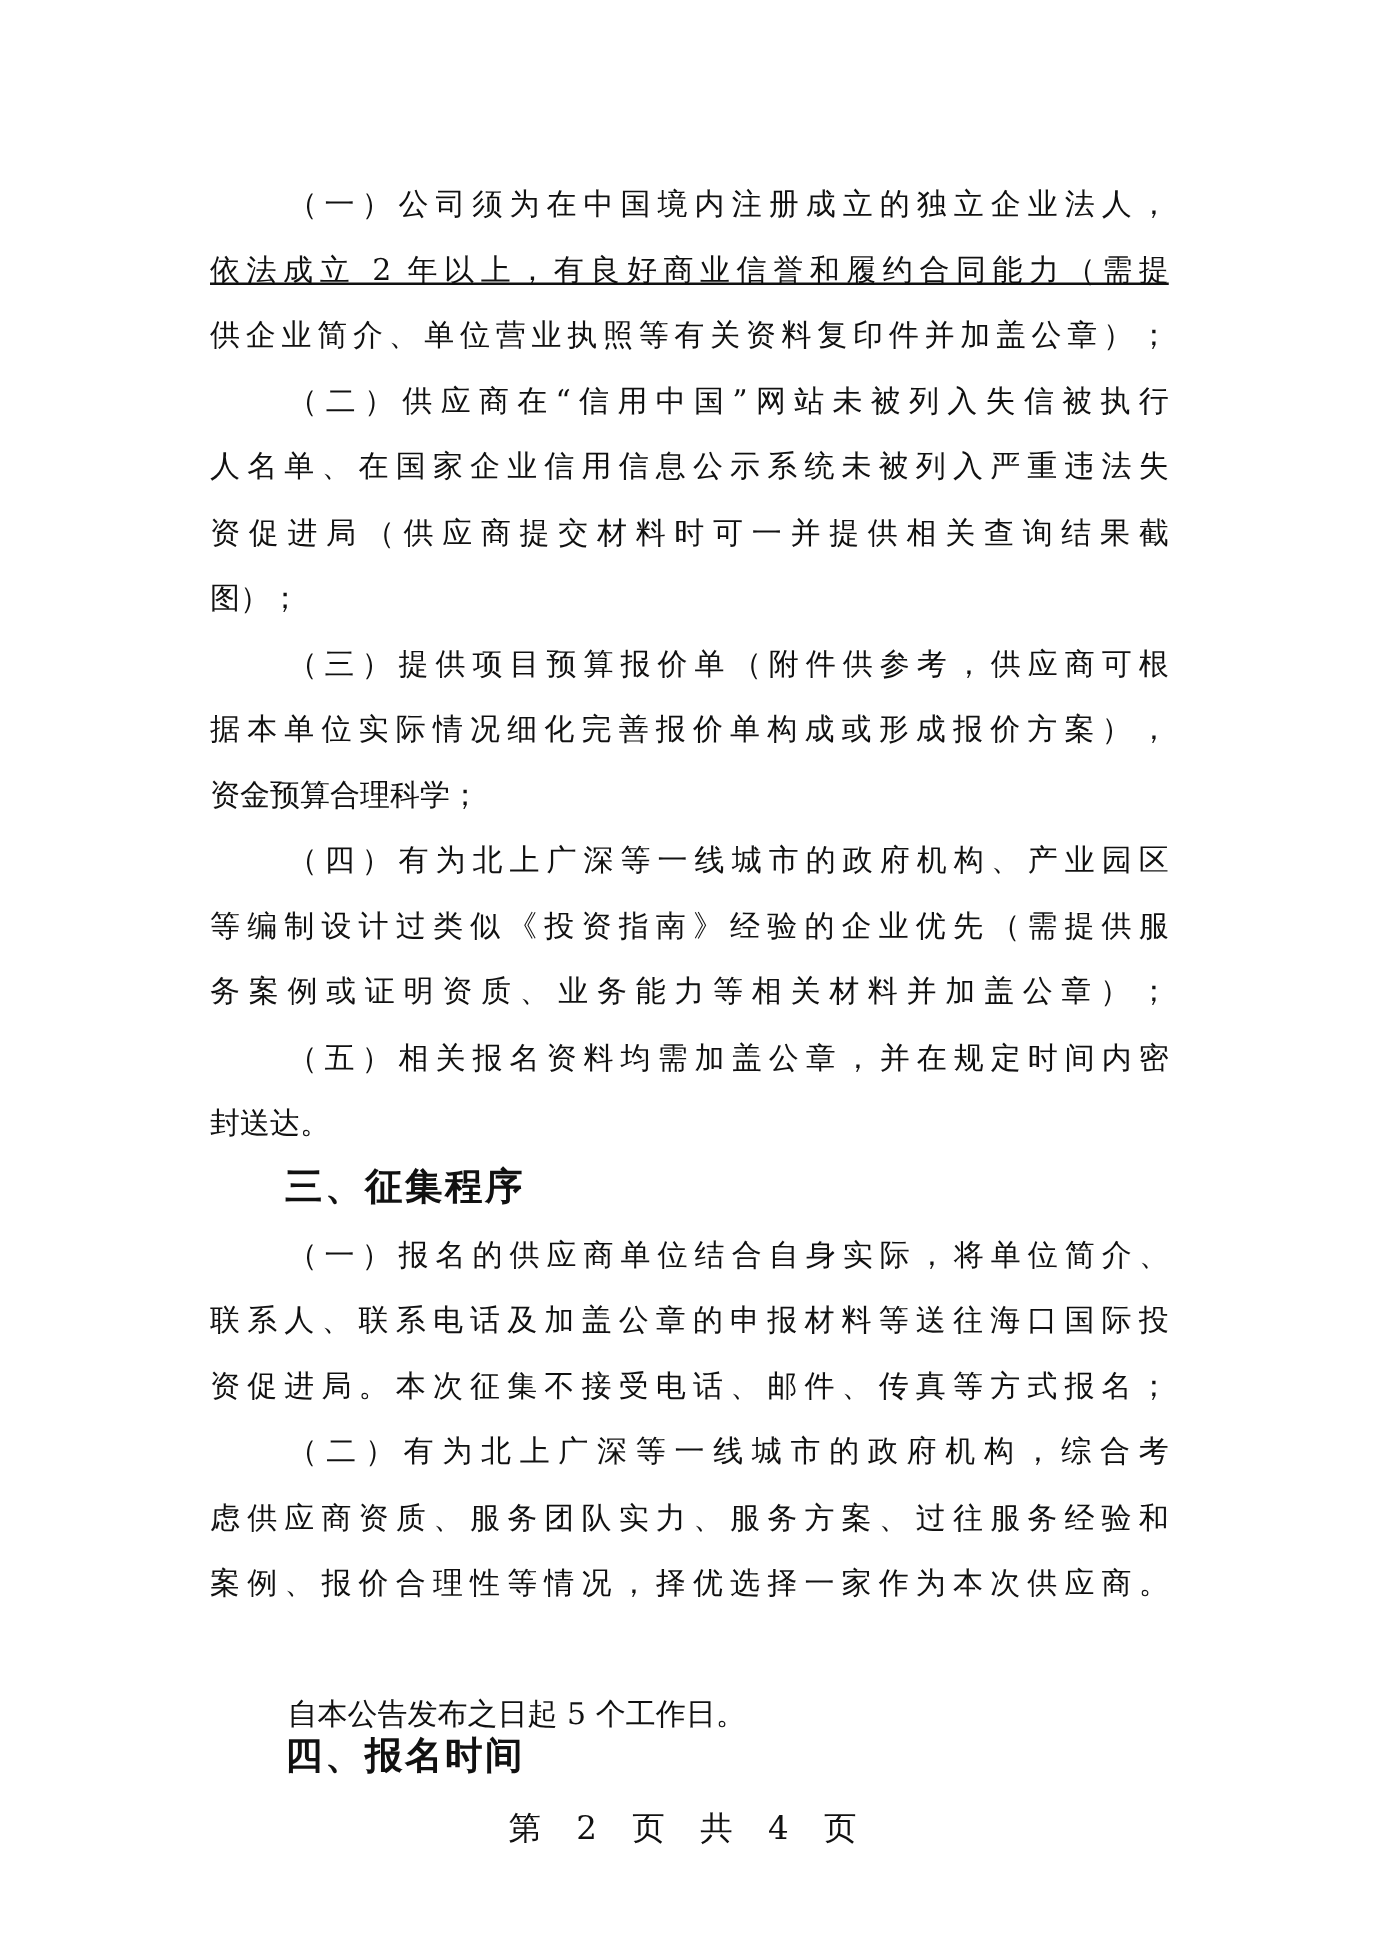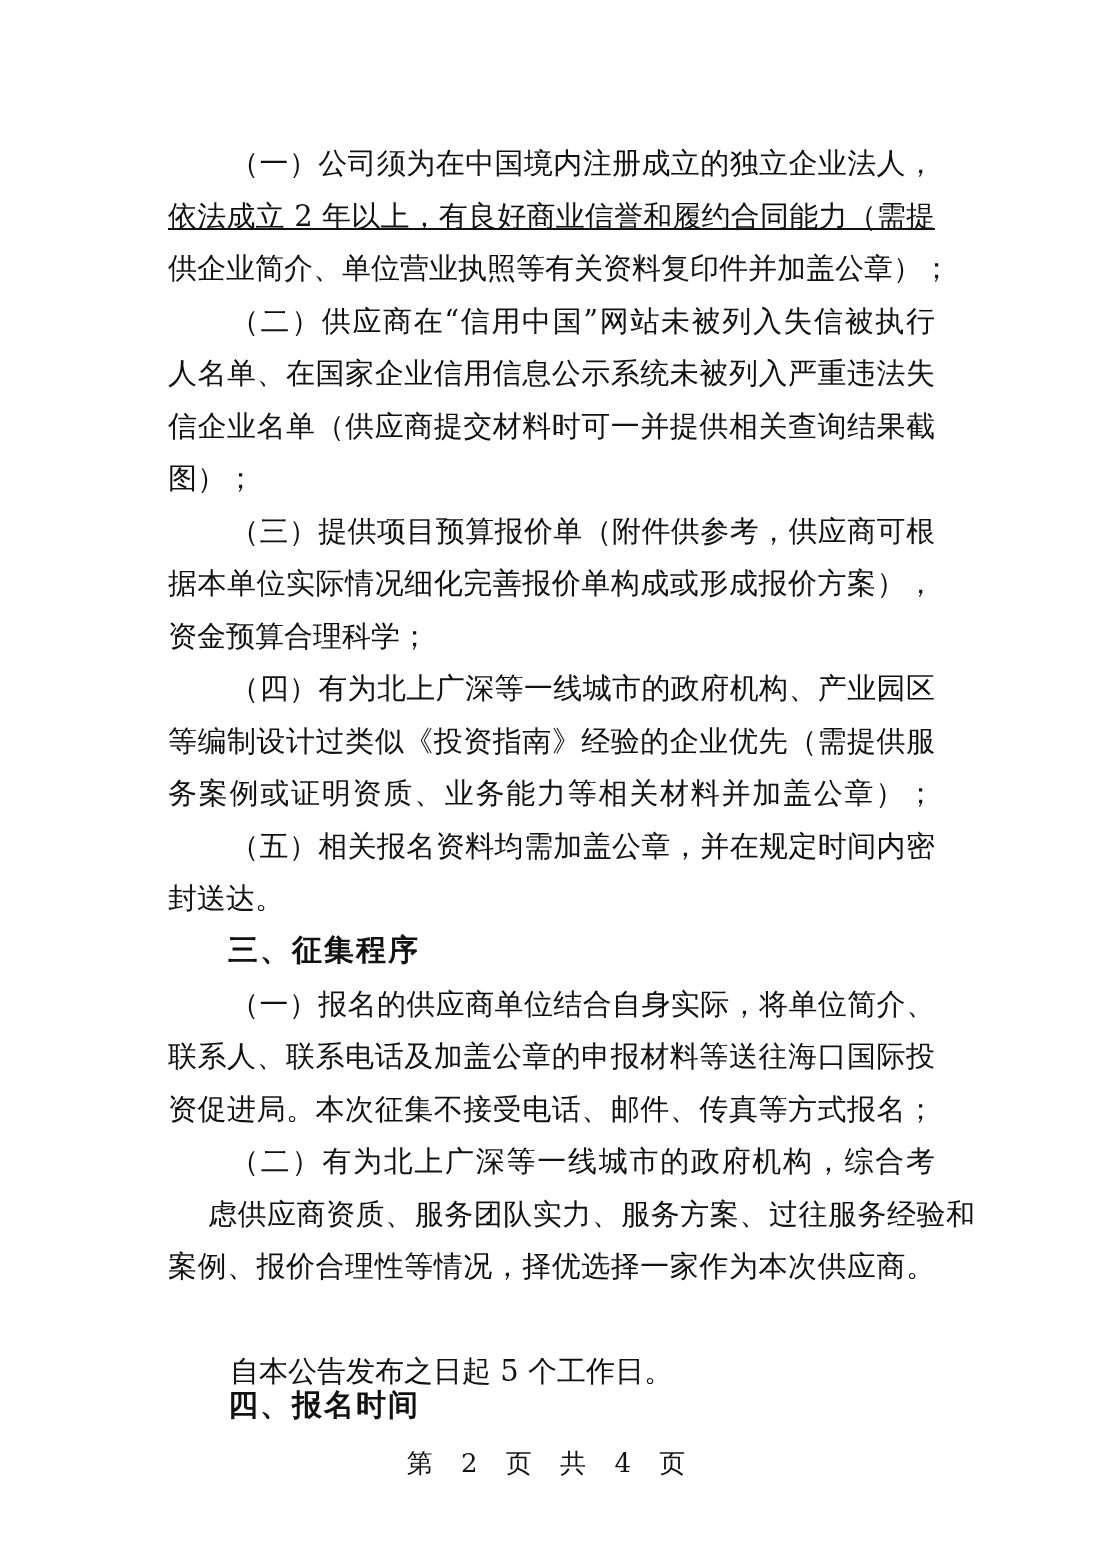--- a/index.html
+++ b/index.html
@@ -1,53 +1,53 @@
 <!DOCTYPE html>
 <html><head>
 <meta charset="utf-8">
 <style>
   html, body { margin: 0; padding: 0; background: #ffffff; }
   body { width: 1102px; height: 1559px; position: relative; overflow: hidden;
          font-family: "DejaVu Serif", "Liberation Serif", serif; color: #111; }
   .page { position: absolute; left: 0; top: 0; width: 1102px; height: 1559px; }
   .line { position: absolute; left: 168px; width: 767px; height: 40px;
-          font-size: 29px; line-height: 40px; white-space: nowrap;
+          font-size: 24px; line-height: 40px; white-space: nowrap;
           text-align: justify; text-align-last: justify; }
   .line.last { text-align-last: left; }
   .line.indent { left: 230px; width: 705px; }
   .heading { position: absolute; left: 228px; font-size: 30px; line-height: 40px;
              font-family: "DejaVu Sans", "Liberation Sans", sans-serif; font-weight: bold; letter-spacing: 2px; }
   .footer { position: absolute; left: 0; width: 1102px; top: 1445px; text-align: center;
             font-size: 26px; line-height: 36px; letter-spacing: 10px; }
 </style>
 </head>
 <body>
 
 <div class="page">
   <div id="lines">
       <div class="line indent" style="top: 143px;">（一）公司须为在中国境内注册成立的独立企业法人，</div>
       <div class="line" style="top: 196px; text-decoration: underline;">依法成立 2 年以上，有良好商业信誉和履约合同能力（需提</div>
       <div class="line" style="top: 248px;">供企业简介、单位营业执照等有关资料复印件并加盖公章）；</div>
       <div class="line indent" style="top: 301px;">（二）供应商在“信用中国”网站未被列入失信被执行</div>
       <div class="line" style="top: 353px;">人名单、在国家企业信用信息公示系统未被列入严重违法失</div>
-      <div class="line" style="top: 406px;">信企业名单（供应商提交材料时可一并提供相关查询结果截</div>
+      <div class="line" style="top: 406px;">资促进局（供应商提交材料时可一并提供相关查询结果截</div>
       <div class="line last" style="top: 458px;">图）；</div>
       <div class="line indent" style="top: 511px;">（三）提供项目预算报价单（附件供参考，供应商可根</div>
       <div class="line" style="top: 563px;">据本单位实际情况细化完善报价单构成或形成报价方案），</div>
       <div class="line last" style="top: 616px;">资金预算合理科学；</div>
       <div class="line indent" style="top: 668px;">（四）有为北上广深等一线城市的政府机构、产业园区</div>
       <div class="line" style="top: 721px;">等编制设计过类似《投资指南》经验的企业优先（需提供服</div>
       <div class="line" style="top: 773px;">务案例或证明资质、业务能力等相关材料并加盖公章）；</div>
       <div class="line indent" style="top: 826px;">（五）相关报名资料均需加盖公章，并在规定时间内密</div>
       <div class="line last" style="top: 878px;">封送达。</div>
       <div class="line indent" style="top: 984px;">（一）报名的供应商单位结合自身实际，将单位简介、</div>
       <div class="line" style="top: 1036px;">联系人、联系电话及加盖公章的申报材料等送往海口国际投</div>
       <div class="line" style="top: 1089px;">资促进局。本次征集不接受电话、邮件、传真等方式报名；</div>
       <div class="line indent" style="top: 1141px;">（二）有为北上广深等一线城市的政府机构，综合考</div>
-      <div class="line" style="top: 1194px; margin-left: 40px;">虑供应商资质、服务团队实力、服务方案、过往服务经验和</div>
+      <div class="line" style="top: 1194px;">虑供应商资质、服务团队实力、服务方案、过往服务经验和</div>
       <div class="line" style="top: 1246px;">案例、报价合理性等情况，择优选择一家作为本次供应商。</div>
       <div class="line indent last" style="top: 1351px;">自本公告发布之日起 5 个工作日。</div>
     </div>
   <div id="headings">
       <div class="heading" style="top: 930px; text-align: right;">三、征集程序</div>
       <div class="heading" style="top: 1370px; margin-top: 15px;">四、报名时间</div>
     </div>
   <div class="footer">第 2 页 共 4 页</div>
 </div>
 

